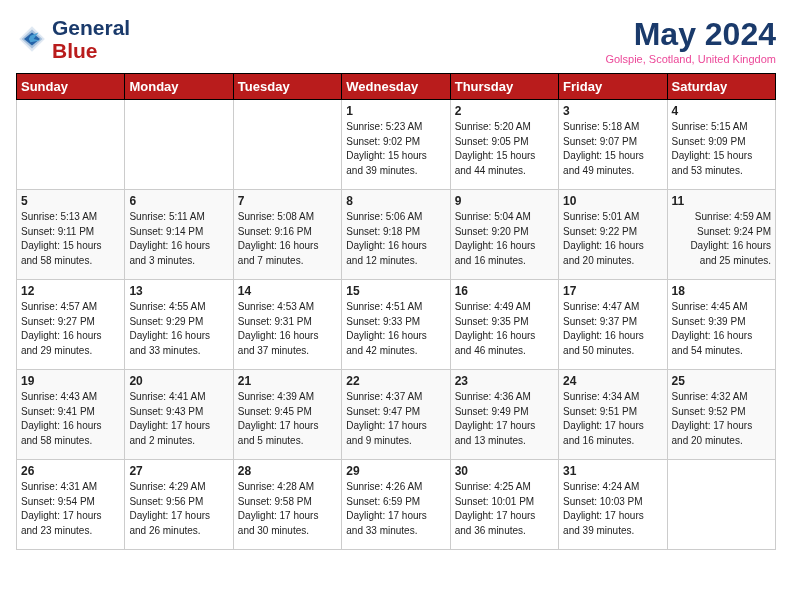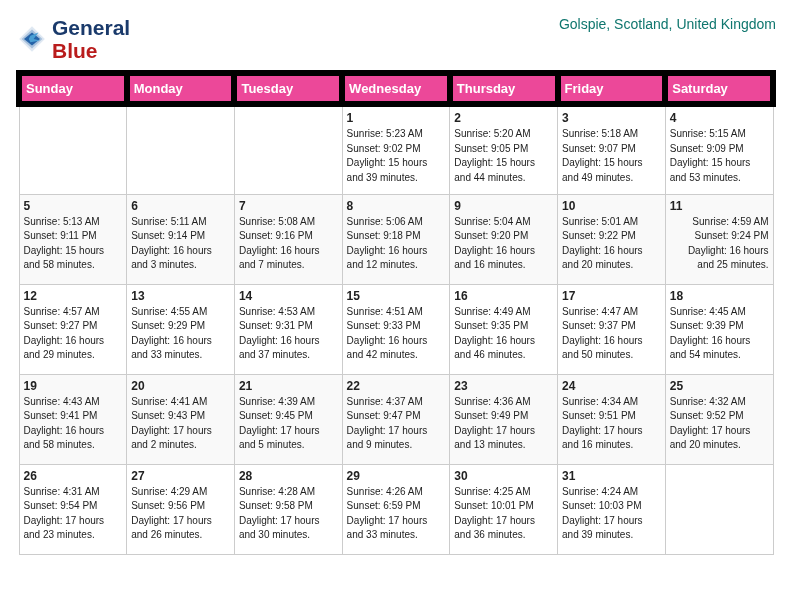--- a/index.html
+++ b/index.html
@@ -36,36 +36,36 @@
     }
     .title-block {
       text-align: right;
     }
     .month-title {
       font-size: 32px;
       font-weight: bold;
       color: #1a3a6b;
     }
     .subtitle {
-      font-size: 14px;
-      color: #0f766e;
+      font-size: 11px;
+      color: #ec4899;
     }
     .calendar {
       width: 100%;
       border-collapse: collapse;
       table-layout: fixed;
     }
     .calendar th {
-      background: #ec4899;
+      background: #b91c1c;
       color: #fff;
       font-size: 13px;
       font-weight: bold;
       padding: 5px 4px;
       text-align: left;
-      border: 6px solid #000000;
+      border: 1px solid #000000;
     }
     .calendar td {
       border: 1px solid #ccc;
       vertical-align: top;
       padding: 4px 4px;
       font-size: 10.5px;
       color: #222;
       height: 90px;
       background: #fff;
     }
@@ -98,20 +98,21 @@
       <polygon points="20,12 30,20 20,28 10,20" fill="#2563a8"></polygon>
 
       <path d="M18 16 L28 12 L22 20 L30 22 L18 24 L16 20 Z" fill="#4a9fd4"></path>
     </svg>
     <div class="logo-text">
       <div>General</div>
       <div><span>Blue</span></div>
     </div>
   </div>
   <div class="title-block">
+    <div class="month-title">May 2024</div>
     <div class="subtitle">Golspie, Scotland, United Kingdom</div>
   </div>
 </div>
 
 <table class="calendar">
   <thead>
     <tr>
     <th>Sunday</th>
         <th>Monday</th>
         <th>Tuesday</th>

